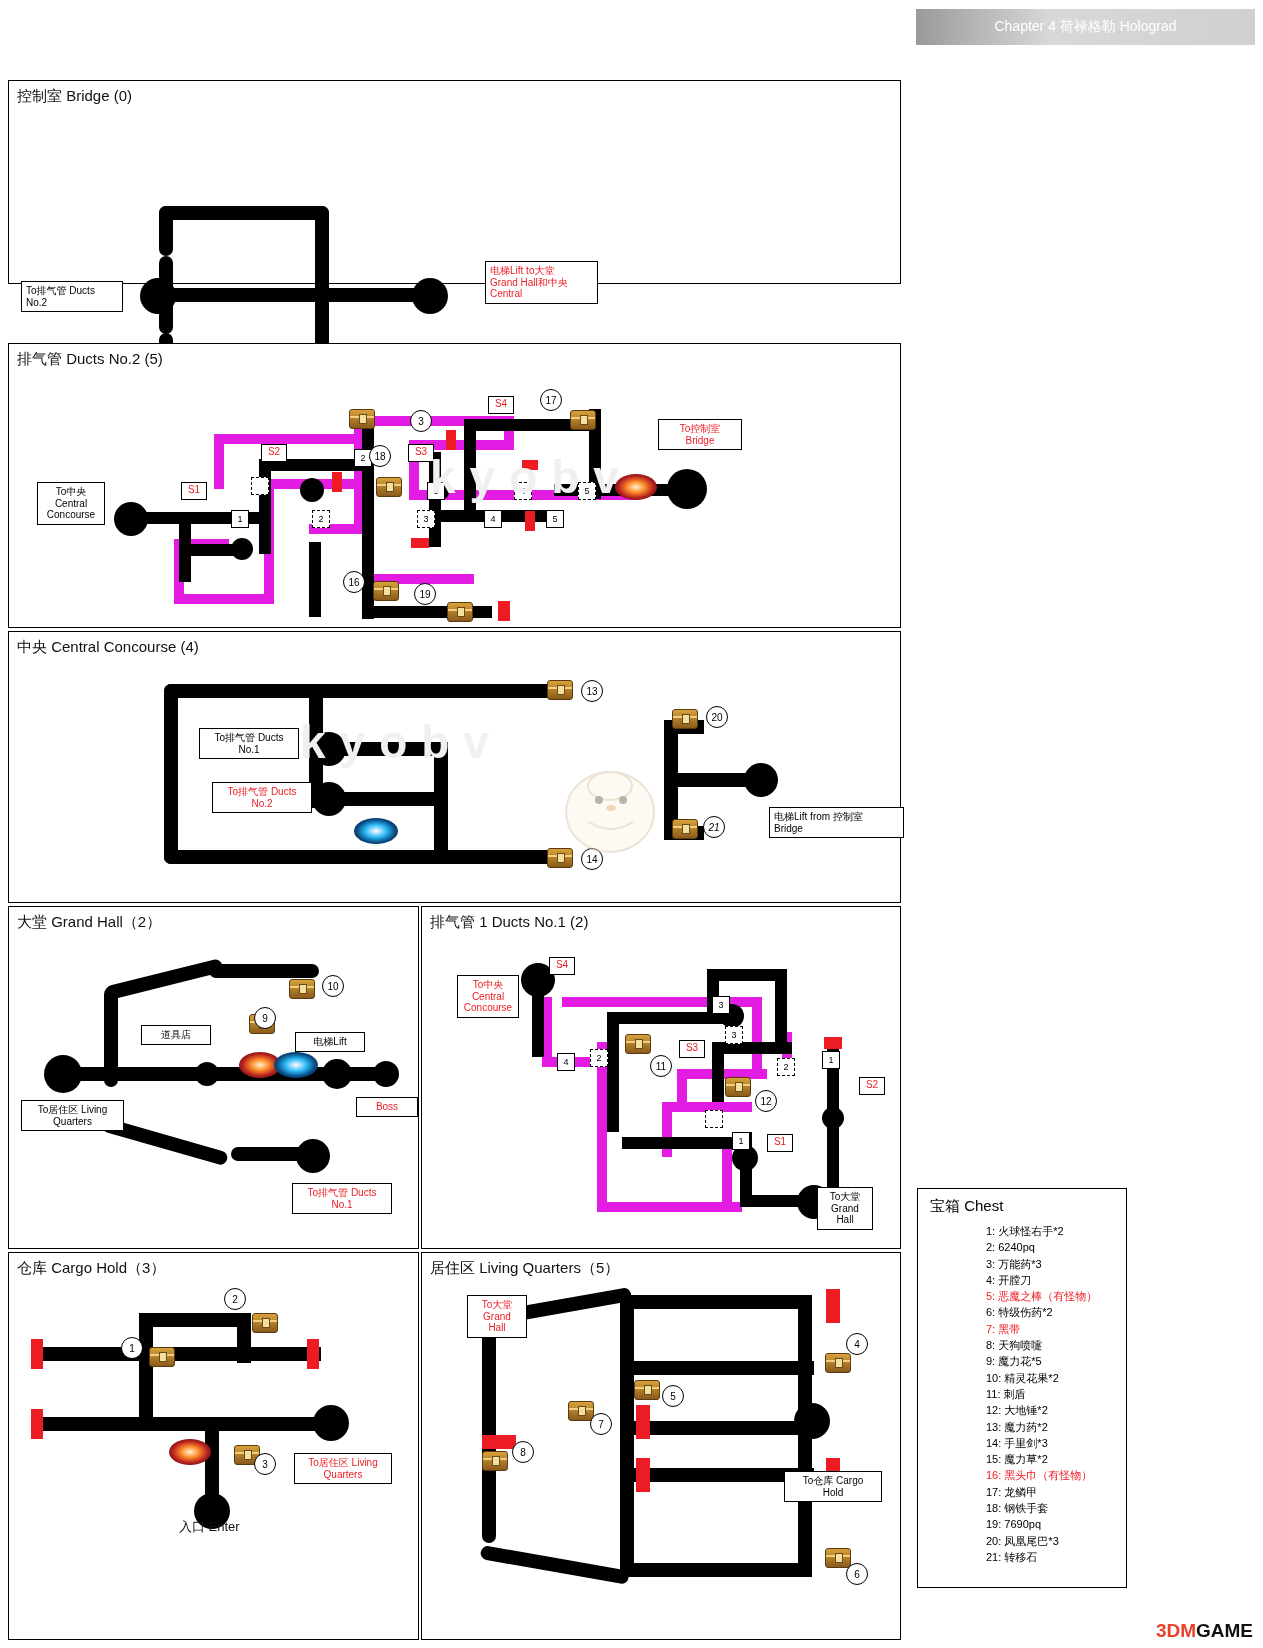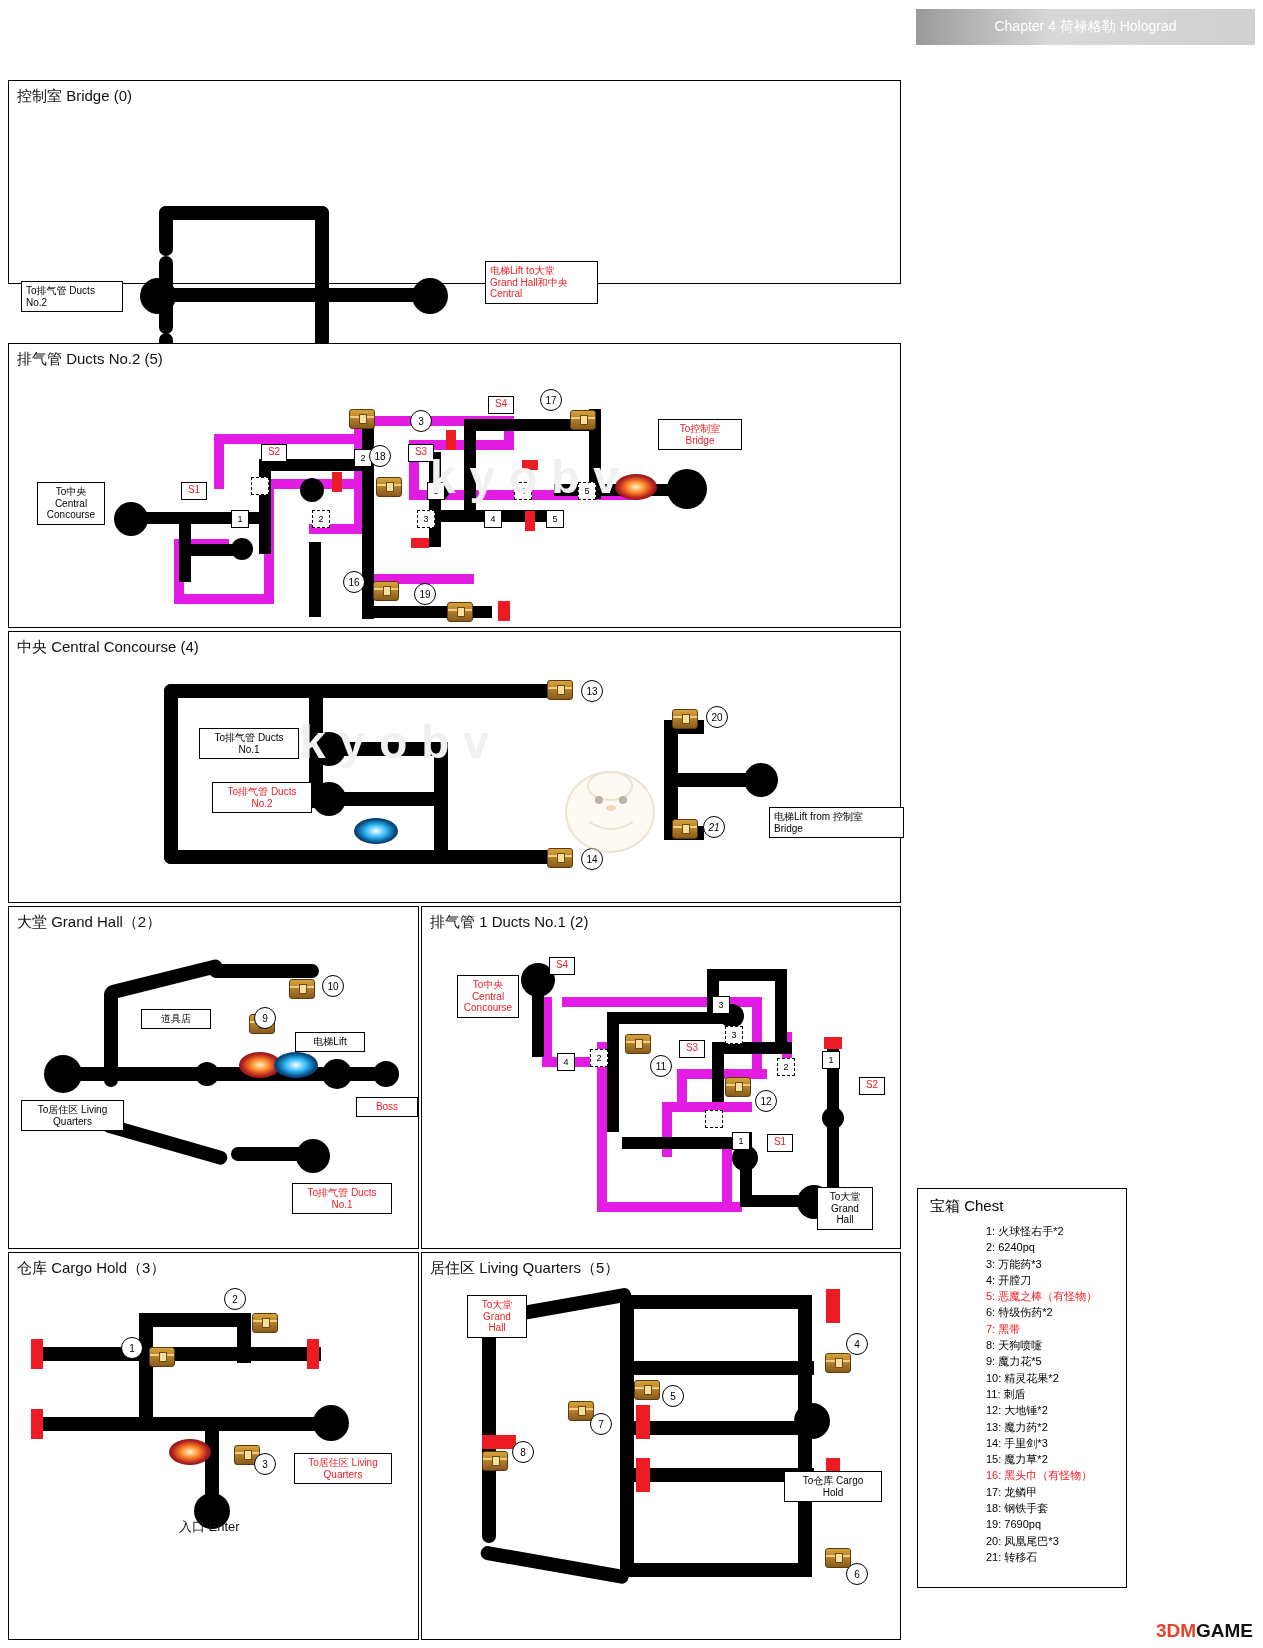--- a/index.html
+++ b/index.html
@@ -327,21 +327,21 @@
     <div class="node" style="left:186px;top:155px;width:24px;height:24px;"></div>
     <div class="node" style="left:313px;top:152px;width:30px;height:30px;"></div>
     <div class="node" style="left:364px;top:154px;width:26px;height:26px;"></div>
     <div class="node" style="left:287px;top:232px;width:34px;height:34px;"></div>
     <div class="save" style="left:230px;top:145px;"></div>
     <div class="portal" style="left:265px;top:145px;"></div>
 
     <div class="lbl c" style="left:12px;top:193px;width:103px;">
       <span>To居住区 Living<br>Quarters</span>
     </div>
-    <div class="lbl c" style="left:132px;top:102px;width:70px;">
+    <div class="lbl c" style="left:132px;top:118px;width:70px;">
       <span>道具店</span>
     </div>
     <div class="lbl c" style="left:286px;top:125px;width:70px;">
       <span>电梯Lift</span>
     </div>
     <div class="lbl red c" style="left:334px;top:190px;width:62px;">
       <span>Boss</span>
     </div>
     <div class="lbl red c" style="left:270px;top:276px;width:100px;">
       <span>To排气管 Ducts<br>No.1</span>

